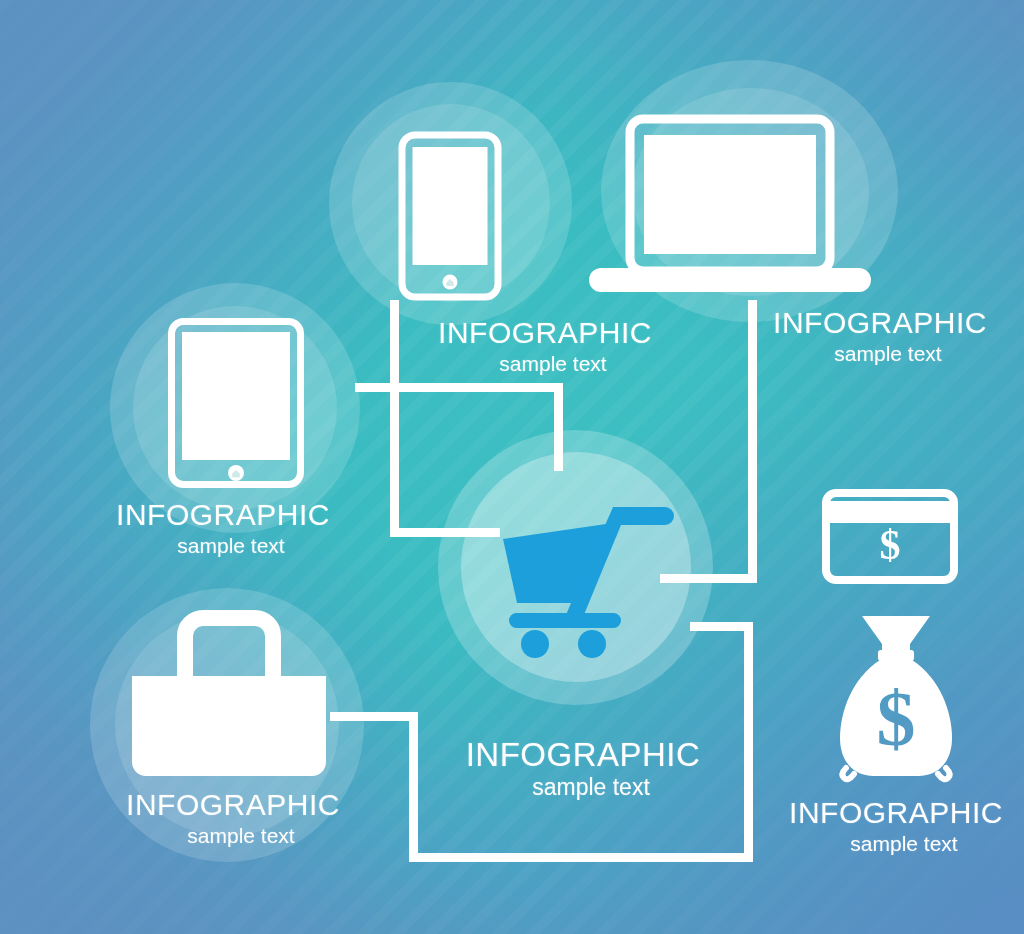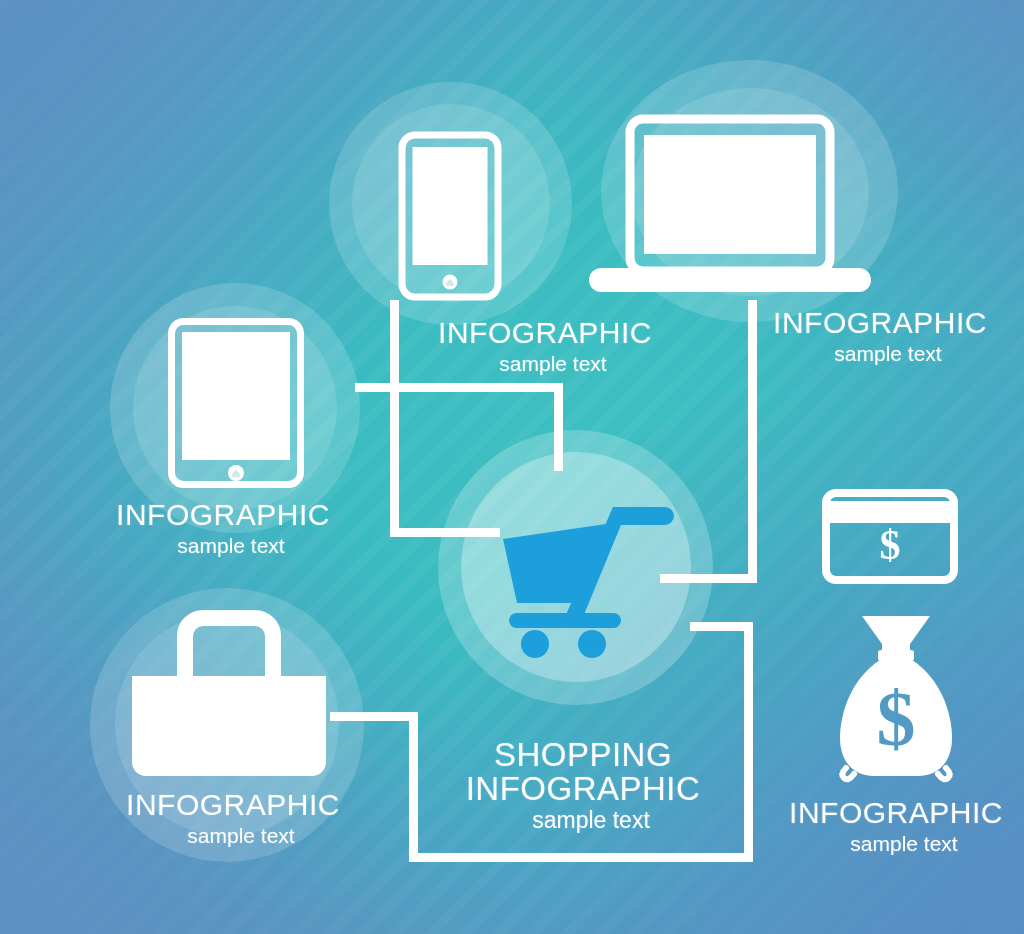--- a/index.html
+++ b/index.html
@@ -172,21 +172,20 @@
   <div style="position:absolute; left:495px; top:495px;">
     <svg width="190" height="155" viewBox="0 0 190 155" aria-hidden="true">
       <path d="M118 12 h52 a9 9 0 0 1 0 18 h-44 l-38 92 h-18 z" fill="#1d9fdc"></path>
       <path d="M8 44 l110 -16 l-32 80 h-64 z" fill="#1d9fdc"></path>
       <rect x="14" y="118" width="112" height="15" rx="7.5" fill="#1d9fdc"></rect>
       <circle cx="40" cy="149" r="14" fill="#1d9fdc"></circle>
       <circle cx="97" cy="149" r="14" fill="#1d9fdc"></circle>
     </svg>
   </div>
   <div class="node-label" id="center-label" style="left:418px; top:738px; width:330px;">
-    <span class="title">SHOPPING</span>
     <span class="title">INFOGRAPHIC</span>
     <span class="sub">sample text</span>
   </div>
 
   <div style="position:absolute; left:822px; top:489px;">
     <svg width="136" height="95" viewBox="0 0 136 95" aria-hidden="true">
       <rect x="4" y="4" width="128" height="87" rx="10" ry="10" fill="none" stroke="#ffffff" stroke-width="8"></rect>
       <rect x="8" y="12" width="120" height="22" fill="#ffffff"></rect>
       <text x="68" y="70" text-anchor="middle" font-family="Liberation Serif, serif" font-size="42" font-weight="700" fill="#ffffff">$</text>
     </svg>

